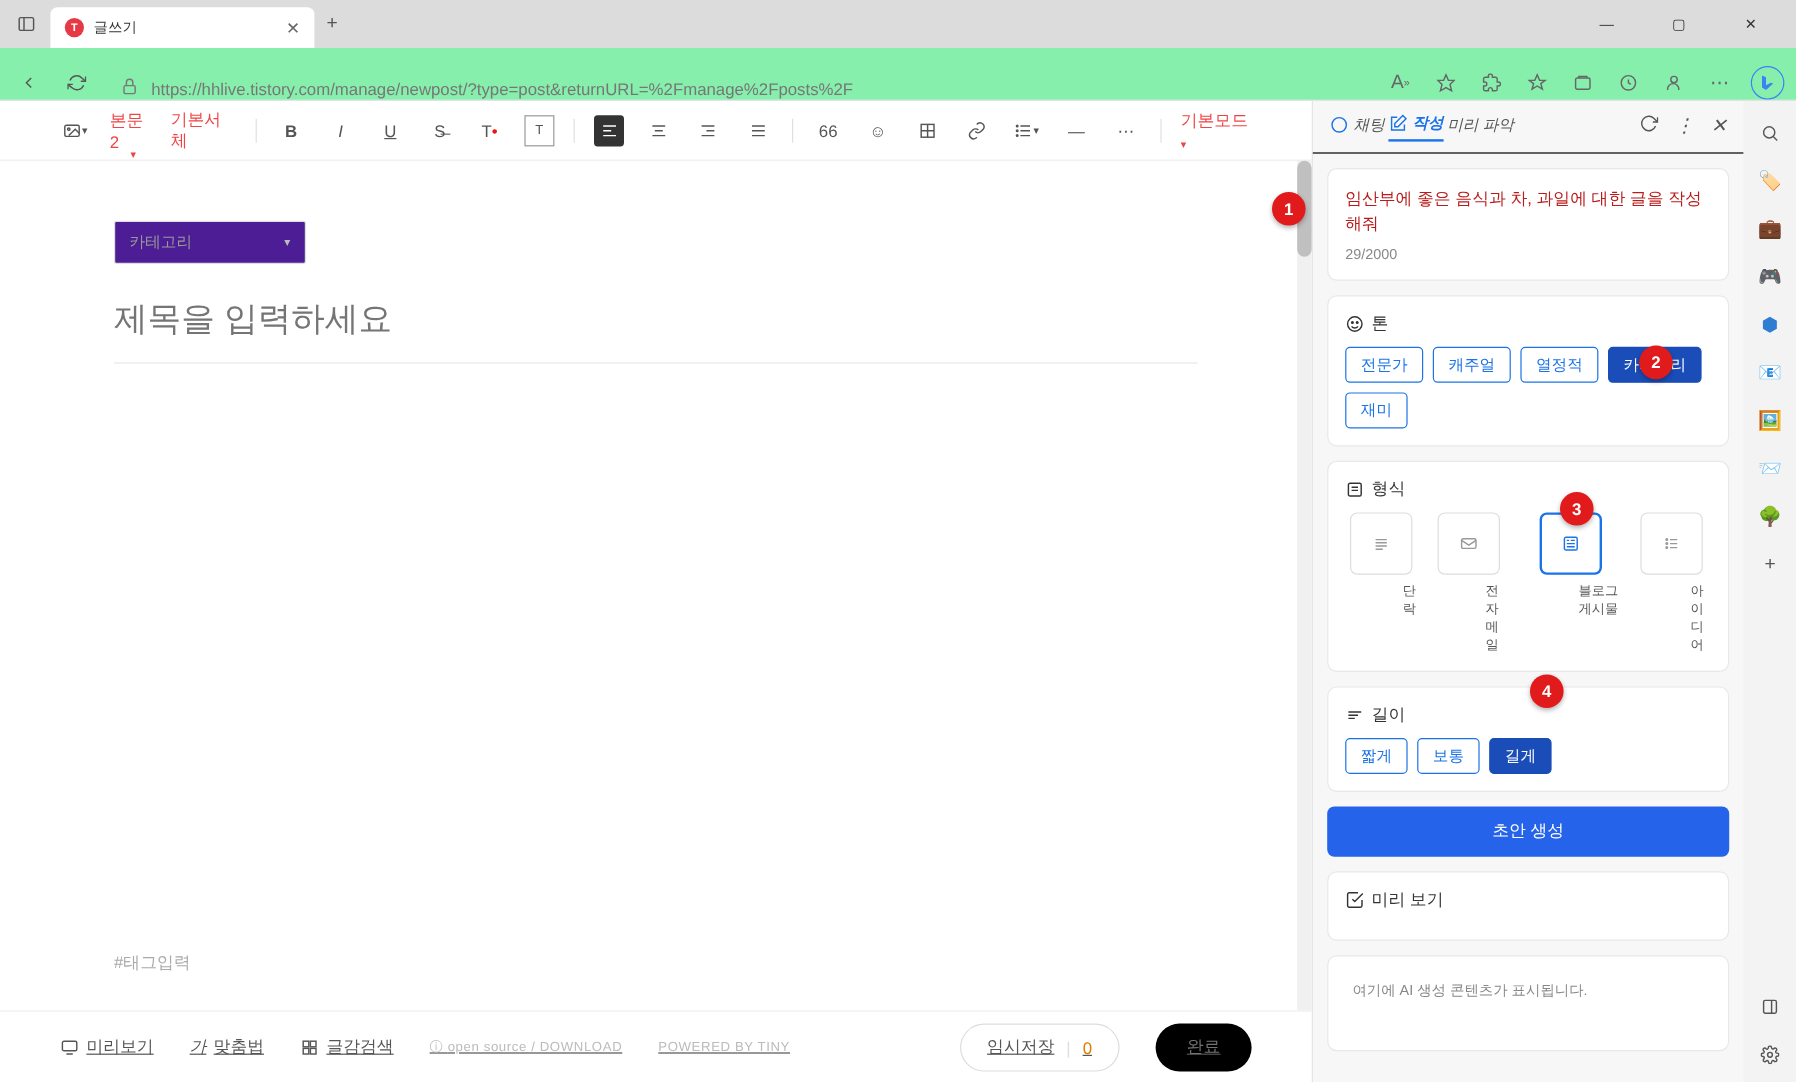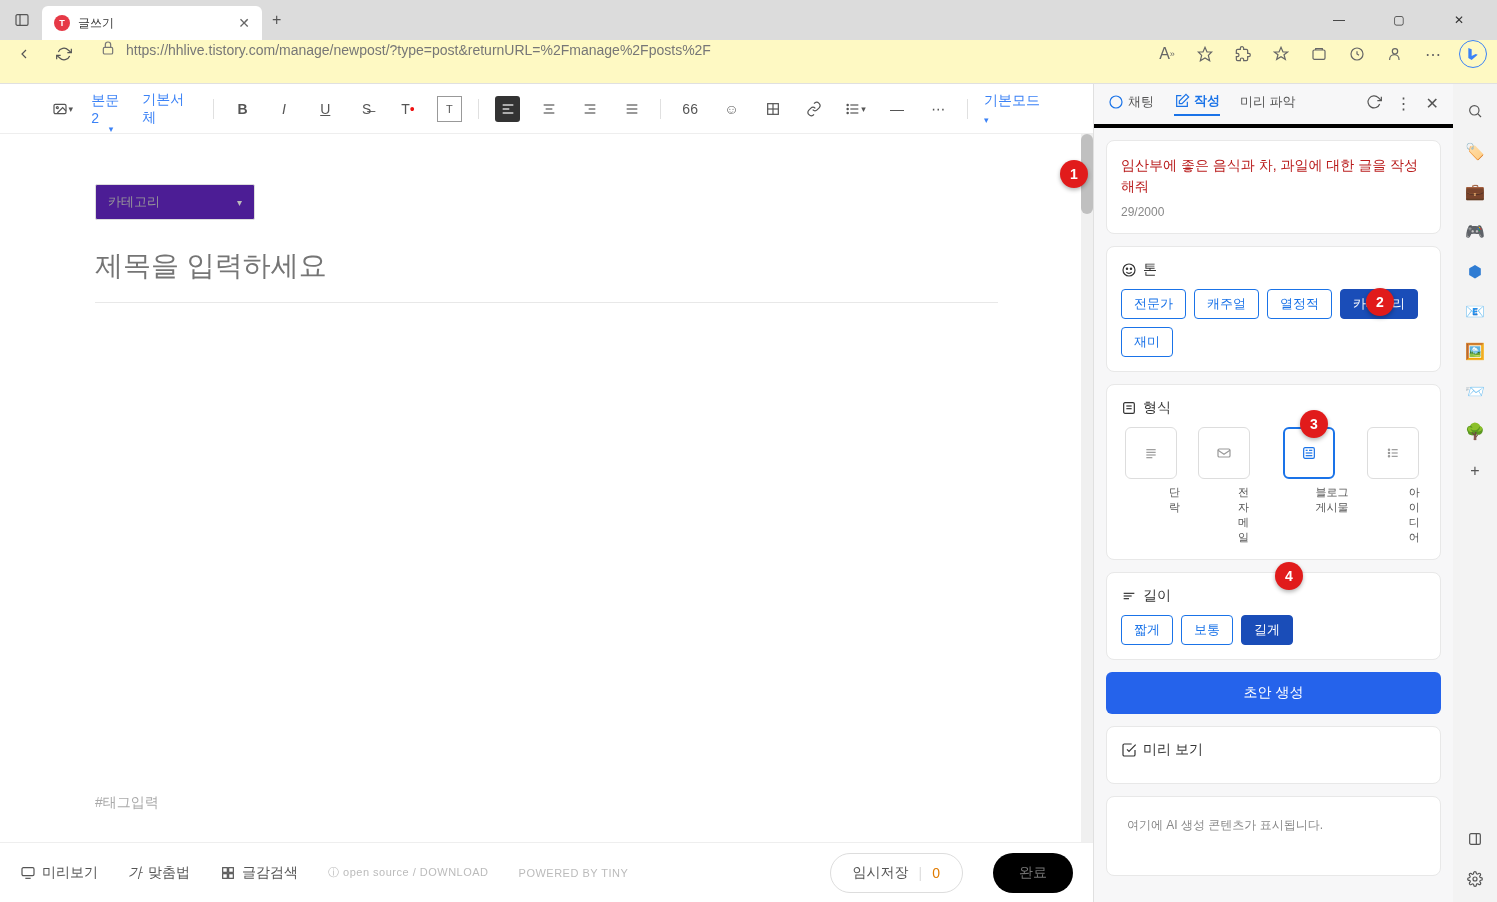--- a/index.html
+++ b/index.html
@@ -10,59 +10,59 @@
   .tab-side-btn { width:28px; height:28px; display:flex; align-items:center; justify-content:center; border-radius:4px; color:#555; margin-right:6px; }
   .tab { background: #fff; border-radius: 6px 6px 0 0; height: 34px; padding: 0 12px; display: flex; align-items: center; gap: 8px; min-width: 220px; position:relative; top:3px;}
   .favicon { width: 16px; height: 16px; background: #e63946; border-radius: 50%; display:flex; align-items:center; justify-content:center; color:#fff; font-size:9px; font-weight:bold;}
   .tab-title { font-size: 12px; color: #333; flex:1;}
   .tab-close { color: #666; font-size: 14px; }
   .new-tab { margin-left: 10px; color: #555; font-size: 16px; }
   .window-controls { margin-left: auto; display: flex; gap: 20px; padding-right: 10px; color: #333; }
   .wc { width: 40px; text-align: center; font-size:12px;}
   
   
-  .addrbar { height: 44px; background: #fef9c3; border-bottom: 1px solid #e0e0e0; display: flex; align-items: flex-start; padding: 0 10px; gap: 12px; }
+  .addrbar { height: 44px; background: #86efac; border-bottom: 1px solid #e0e0e0; display: flex; align-items: flex-end; padding: 0 10px; gap: 12px; }
   .nav-btn { width: 28px; height: 28px; display: flex; align-items: center; justify-content: center; color: #555; }
   .url-box { flex: 1; display: flex; align-items: center; gap: 10px; padding: 0 10px; }
   .lock { color: #777; font-size:14px;}
   .url { color: #777; font-size: 14px; }
   .addr-icons { display: flex; gap: 14px; align-items: center; color: #666; }
   .addr-icon { width:24px; height:24px; display:flex; align-items:center; justify-content:center;}
   .bing-circle { width:28px; height:28px; border-radius:50%; border:1px solid #3b82f6; display:flex; align-items:center; justify-content:center; color:#3b82f6;}
   
   
   .main { display: flex; height: calc(902px - 84px); }
   .editor { flex: 1; display: flex; flex-direction: column; background: #fff; position:relative;}
   
   
   .etoolbar { height: 50px; border-bottom: 1px solid #eee; display: flex; align-items: center; padding: 0 50px; gap: 16px; color: #555; font-size:14px;}
   .tbtn { width: 26px; height: 26px; display: flex; align-items: center; justify-content: center; color:#555;}
   .tbtn.active { background: #333; color:#fff; border-radius:3px;}
   .tsep { width:1px; height:20px; background:#e0e0e0;}
-  .textsel { font-size:14px; color:#3b82f6; position:relative;}
+  .textsel { font-size:14px; color:#ef4444; position:relative;}
   .textsel small { font-size:9px; position:absolute; bottom:-8px; left:50%;}
   
   
   .ebody { flex: 1; padding: 50px 95px 20px 95px; display:flex; flex-direction:column; position:relative;}
   .cat-select { width: 160px; height: 36px; border: 1px solid #ddd; border-radius: 2px; padding: 0 12px; color: #999; font-size: 13px; background:#4c1d95; display:flex; align-items:center; justify-content:space-between; margin-bottom:20px;}
   .title-input { border:none; border-bottom: 1px solid #e8e8e8; font-size: 28px; color: #bbb; padding: 10px 0 20px 0; font-family:inherit; width:100%;}
   .content-area { flex:1;}
   .tag-input { color: #aaa; font-size: 14px; margin-top:auto; margin-bottom:10px;}
   
   
-  .bottombar { height: 60px; border-top: 1px solid #eee; display: flex; align-items: center; padding: 0 20px; gap: 30px; color:#555; font-size:14px;}
+  .bottombar { height: 60px; border-top: 1px solid #eee; display: flex; align-items: center; padding: 0 50px; gap: 30px; color:#555; font-size:14px;text-decoration:underline;}
   .bbtn { display:flex; align-items:center; gap:6px;}
   .powered { color:#bbb; font-size:11px; letter-spacing:0.5px;}
   .btn-temp { margin-left:auto; border:1px solid #ddd; border-radius:20px; height:40px; padding:0 22px; display:flex; align-items:center; gap:10px; color:#555;}
   .btn-temp .cnt { color:#e07b00;}
   .btn-done { background:#000; color:#737373; border-radius:20px; height:40px; padding:0 26px; display:flex; align-items:center; font-size:14px;}
   
   
   .aipanel { width: 360px; background: #f7f7f8; border-left: 1px solid #e0e0e0; display:flex; flex-direction:column; padding:0; }
-  .aitabs { height:44px; display:flex; align-items:center; gap:20px; padding:0 14px; border-bottom:4px solid #000000;}
+  .aitabs { height:44px; display:flex; align-items:center; gap:3px; padding:0 14px; border-bottom:1px solid #000000;font-style:italic;}
   .aitab { font-size:13px; color:#555; display:flex; align-items:center; gap:4px; padding-bottom:4px;}
   .aitab.active { color:#1a73e8; border-bottom:2px solid #1a73e8; font-weight:600;}
   .aitab-icons { margin-left:auto; display:flex; gap:14px; color:#555;}
   .aiscroll { flex:1; overflow-y:auto; padding:12px;}
   .card { background:#fff; border:1px solid #e8e8e8; border-radius:8px; padding:14px; margin-bottom:12px;}
   .card-label { font-size:14px; color:#333; margin-bottom:10px; display:flex; align-items:center; gap:6px;}
   .topic-text { font-size:14px; color:#b91c1c; line-height:1.5;}
   .charcount { font-size:12px; color:#888; margin-top:8px;}
   .pills { display:flex; flex-wrap:wrap; gap:8px;}
   .pill { border:1.5px solid #1a73e8; color:#1a73e8; border-radius:4px; padding:5px 12px; font-size:13px;}

